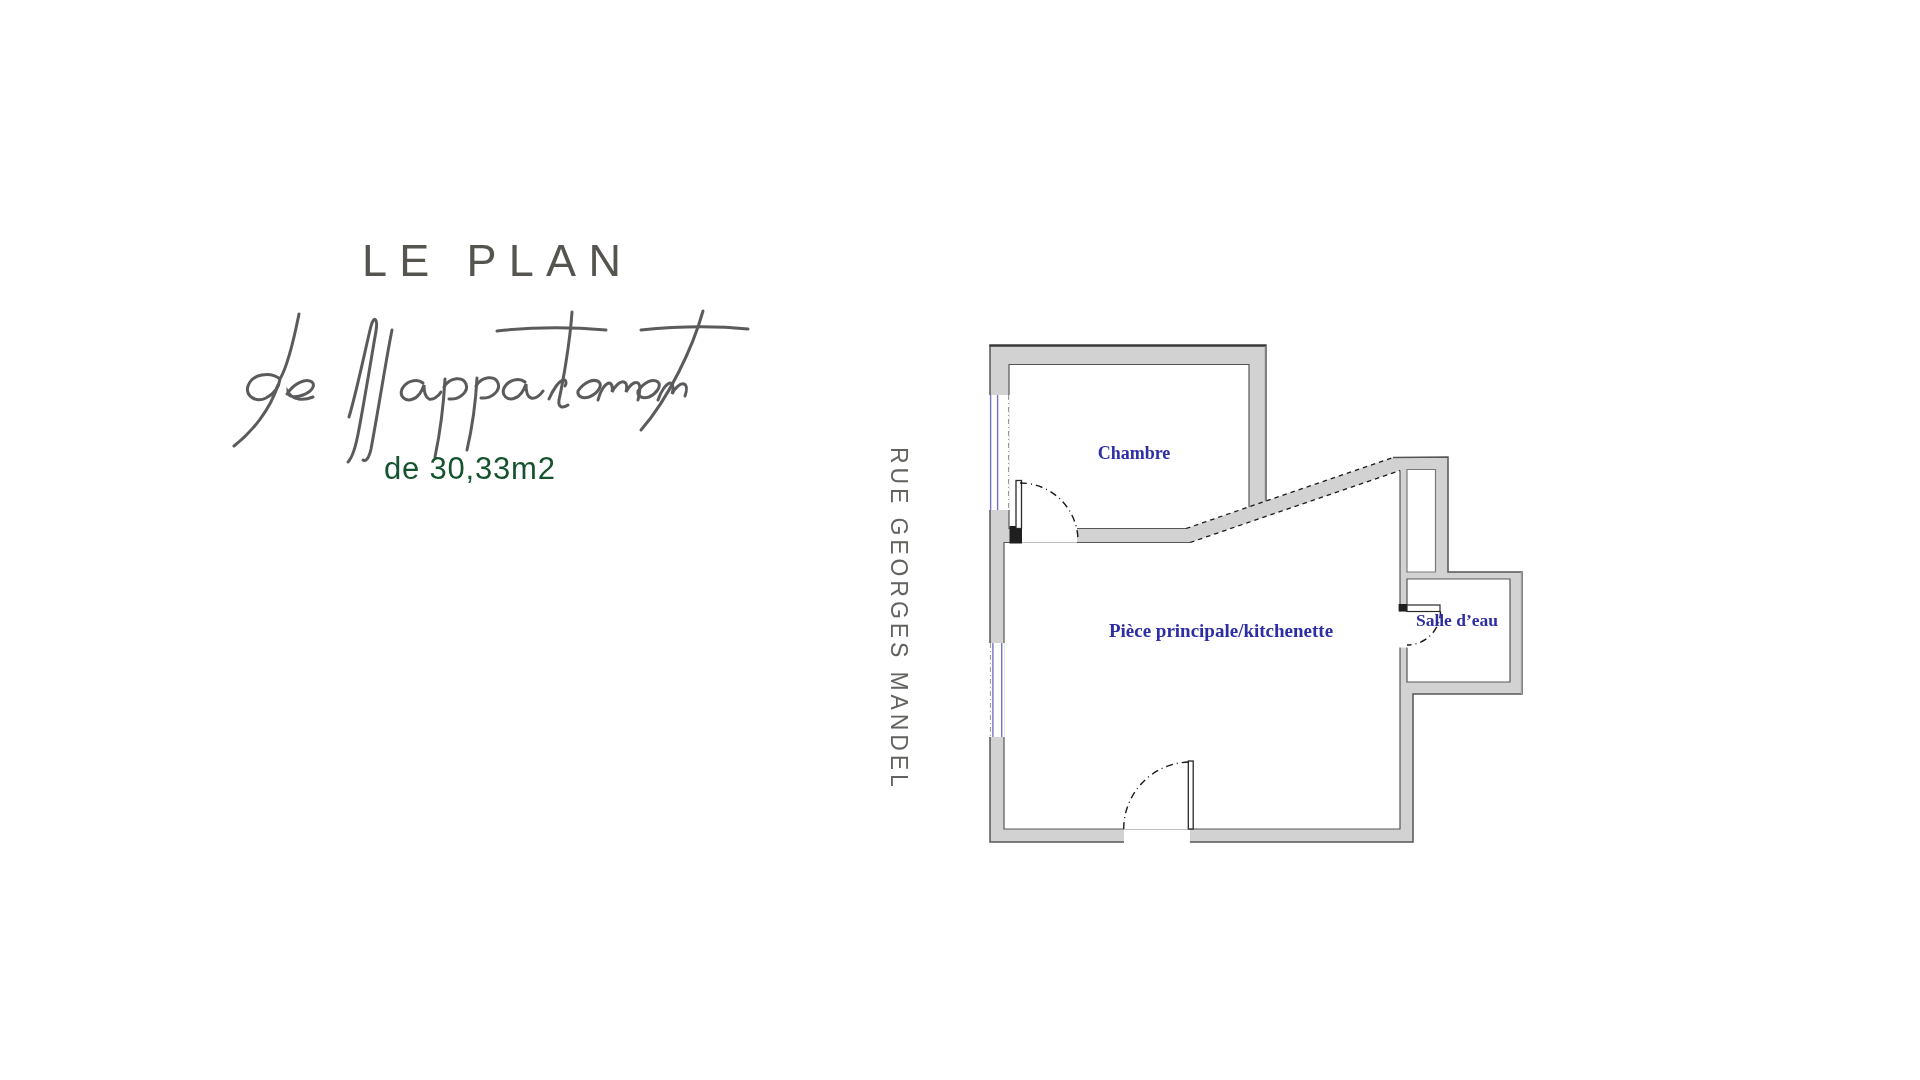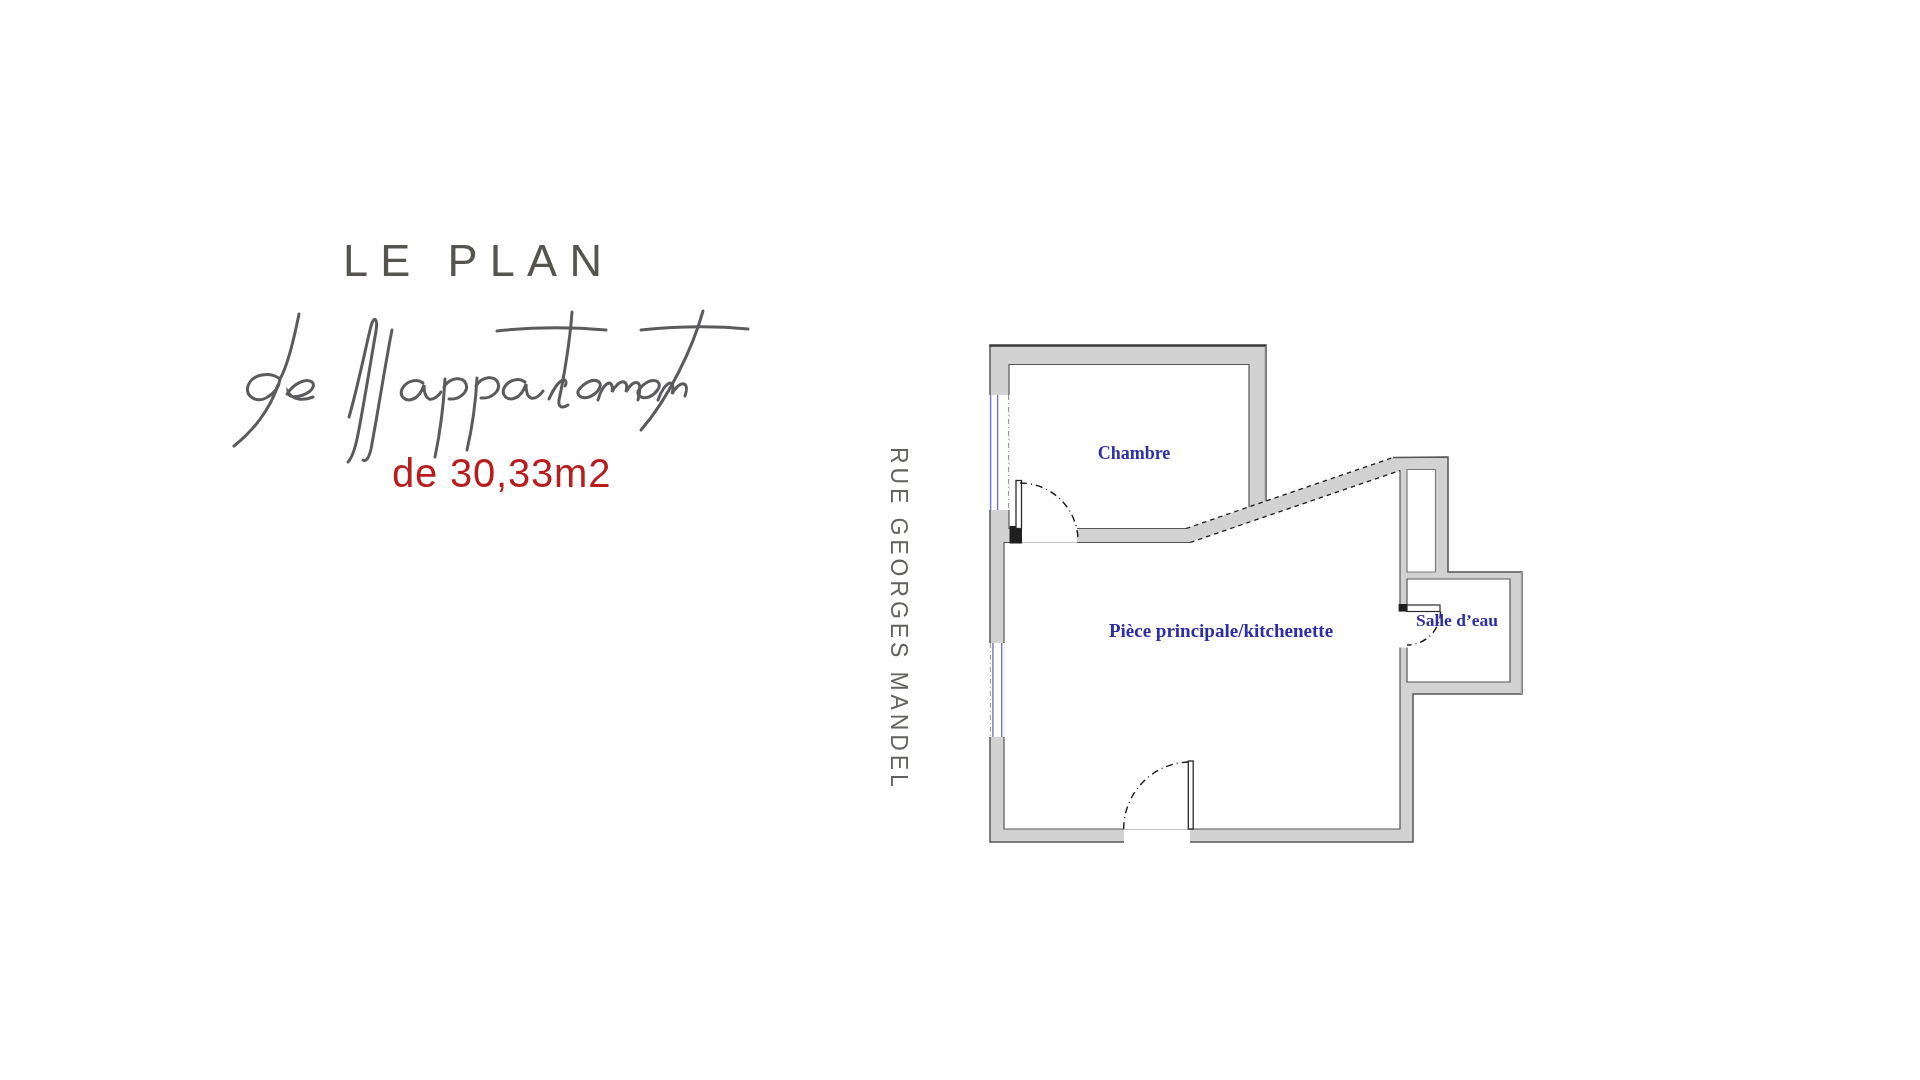--- a/index.html
+++ b/index.html
@@ -1,21 +1,21 @@
 <!DOCTYPE html>
 <html><head>
 <meta charset="utf-8">
 <style>
   html,body{margin:0;padding:0;background:#ffffff;width:1920px;height:1080px;overflow:hidden;}
   .abs{position:absolute;}
 </style>
 </head>
 <body>
 
-<div class="abs" style="left:343px;top:238px;font-family:'Liberation Sans',sans-serif;font-size:45px;line-height:1;color:#56544f;letter-spacing:12.3px;">LE PLAN</div>
+<div class="abs" style="left:362px;top:238px;font-family:'Liberation Sans',sans-serif;font-size:45px;line-height:1;color:#56544f;letter-spacing:12.3px;">LE PLAN</div>
 
 <svg class="abs" style="left:225px;top:300px;" width="540" height="180" viewBox="225 300 540 180" fill="none" stroke="#5b5b5e" stroke-width="3" stroke-linecap="round">
   <path d="M 299 314 C 293 344 287 367 280 379 C 270 371 252 374 248 386 C 245 396 256 403 266 398 C 274 394 279 387 280 379"></path>
   <path d="M 278 385 C 270 410 252 432 234 446"></path>
   <path d="M 287 394 C 294 383 306 378 312 382 C 316 386 311 392 303 395 C 295 398 288 397 288 392 C 293 400 303 401 313 397"></path>
   <path d="M 349 417 C 357 390 366 346 371 326 C 374 315 378 318 376 331 C 371 360 364 403 359 429 C 356 446 352 458 348 462"></path>
   <path d="M 392 330 C 387 354 379 406 371 449 C 369 458 366 462 363 460"></path>
   <path d="M 423 383 C 417 378 406 381 402 389 C 399 397 406 402 413 399 C 419 397 422 391 424 385 C 424 392 425 397 429 399 C 433 400 438 397 441 392"></path>
   <path d="M 445 379 C 444 398 441 428 435 457"></path>
   <path d="M 444 387 C 450 377 463 376 466 384 C 469 392 459 400 449 399"></path>
@@ -26,21 +26,21 @@
   <path d="M 572 312 C 570 342 563 382 559 400 C 558 407 562 409 568 405"></path>
   <path d="M 578 391 C 584 382 594 378 599 382 C 603 386 597 394 589 397 C 582 399 577 396 578 391"></path>
   <path d="M 598 400 C 600 391 605 384 609 383 C 612 383 613 388 612 392 C 615 386 620 381 624 382 C 627 383 627 388 626 392 C 629 386 634 381 638 383 C 641 385 640 392 638 400"></path>
   <path d="M 638 391 C 644 382 653 378 658 382 C 662 386 656 394 649 397 C 642 399 637 396 638 391"></path>
   <path d="M 658 400 C 661 391 666 384 670 383 C 673 383 674 389 672 394 C 675 388 680 383 684 384 C 687 385 687 390 685 396"></path>
   <path d="M 703 311 C 693 347 669 398 641 430"></path>
   <path d="M 497 331 C 532 327 572 327 606 330"></path>
   <path d="M 641 330 C 680 326 718 326 748 329"></path>
 </svg>
 
-<div class="abs" style="left:392px;top:453px;font-family:'Liberation Sans',sans-serif;font-size:40px;line-height:1;color:#b91c1c;letter-spacing:0.8px;">de 30,33m2</div>
+<div class="abs" style="left:384px;top:453px;font-family:'Liberation Sans',sans-serif;font-size:31px;line-height:1;color:#14532d;letter-spacing:0.8px;">de 30,33m2</div>
 
 <div class="abs" style="left:910px;top:447px;transform:rotate(90deg);transform-origin:0 0;font-family:'Liberation Sans',sans-serif;font-size:23px;line-height:1;color:#63625e;letter-spacing:3.9px;white-space:nowrap;">RUE GEORGES MANDEL</div>
 
 <svg class="abs" style="left:980px;top:340px;" width="560" height="520" viewBox="980 340 560 520">
 
   <path fill="#d2d2d2" fill-rule="evenodd" d="
     M 990 345 L 1266 345 L 1266 501 L 1393 457.5 L 1448 457 L 1448 572 L 1522 572 L 1522 694 L 1413 694 L 1413 842 L 990 842 Z
     M 1009 364.5 L 1249 364.5 L 1249 507 L 1186 528.5 L 1009 528.5 Z
     M 1004 542.5 L 1190 542.5 L 1400 470.5 L 1400 829 L 1004 829 Z
     M 1407 579 L 1510 579 L 1510 682 L 1407 682 Z

